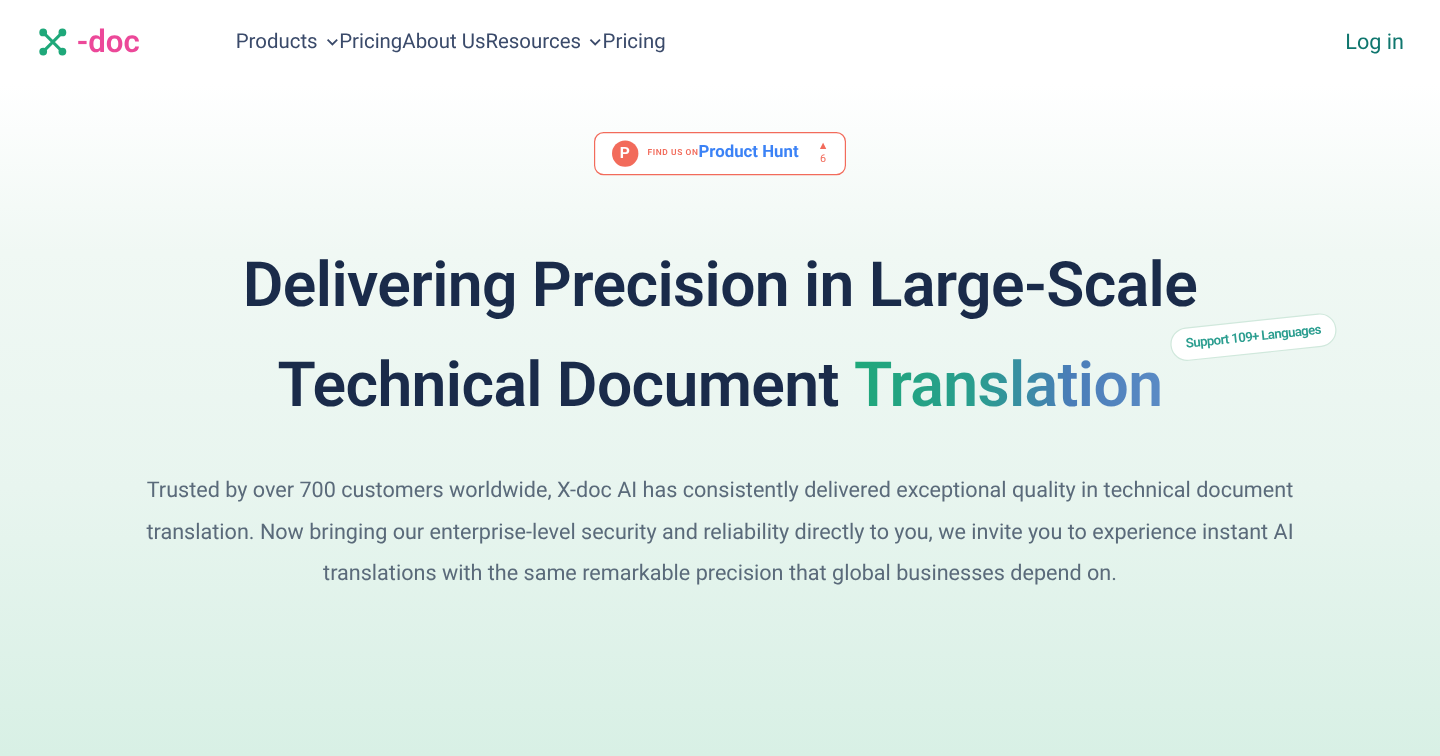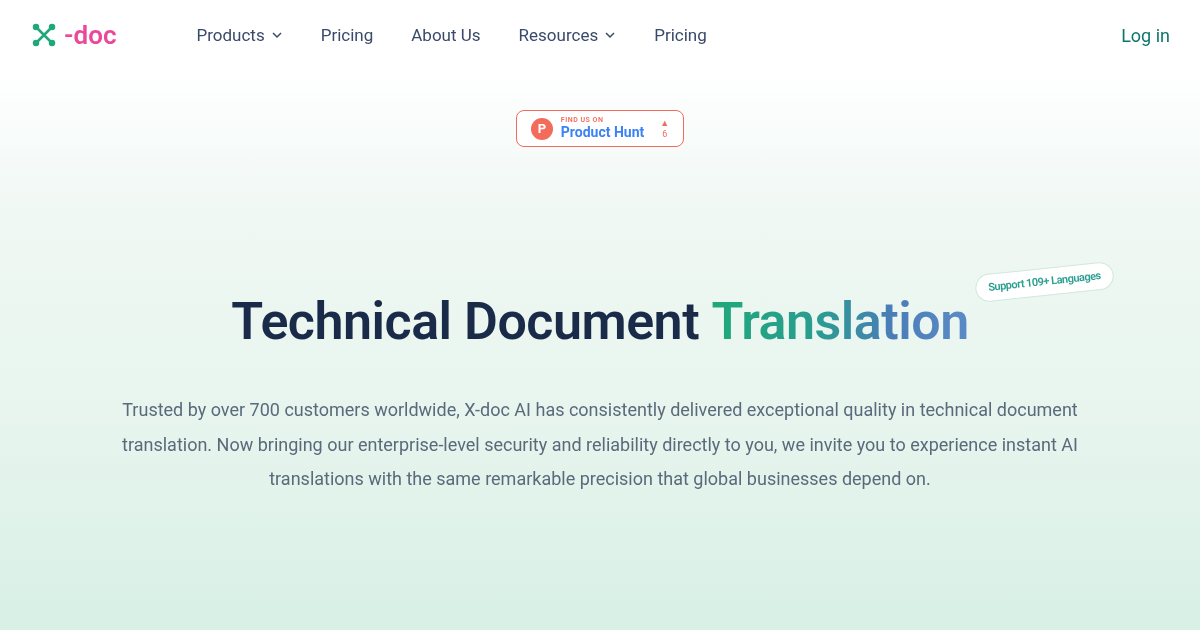--- a/index.html
+++ b/index.html
@@ -1,28 +1,28 @@
 <!DOCTYPE html>
 <html><head>
 <meta charset="utf-8">
 <style>
 *{margin:0;padding:0;box-sizing:border-box}
 body{font-family:-apple-system,BlinkMacSystemFont,"Segoe UI",Roboto,sans-serif;width:1200px;height:630px;overflow:hidden;background:#fff}
 .header{display:flex;align-items:center;padding:20px 30px;background:#fff}
 .logo{display:flex;align-items:center;gap:6px;margin-right:80px}
 .logo-icon{width:28px;height:28px;position:relative}
 .logo-text{font-size:26px;font-weight:600;color:#ec4899}
-.nav{display:flex;align-items:center;gap:38px;flex:1}
+.nav{display:flex;align-items:center;flex:1}
 .nav-item{display:flex;align-items:center;gap:6px;font-size:17px;color:#3a4a6a;cursor:pointer}
 .chevron{width:12px;height:12px}
 .login{font-size:18px;color:#0f766e;cursor:pointer}
 .hero{background:linear-gradient(180deg,#ffffff 0%,#f0f8f4 25%,#e8f5ef 60%,#d8f0e5 100%);padding:40px 60px 60px;text-align:center;min-height:560px;position:relative}
 .ph-badge{display:inline-flex;align-items:center;gap:8px;border:1.5px solid #f26b5b;border-radius:8px;padding:6px 14px;margin-bottom:50px;background:#fff}
 .ph-icon{width:22px;height:22px;border-radius:50%;background:#f26b5b;color:#fff;display:flex;align-items:center;justify-content:center;font-weight:700;font-size:13px}
-.ph-text{display:flex;flex-direction:column;align-items:flex-start;line-height:1.1}
+.ph-text{display:flex;align-items:center;line-height:1.1}
 .ph-text-small{font-size:7px;color:#f26b5b;letter-spacing:0.5px;font-weight:600}
 .ph-text-main{font-size:14px;color:#3b82f6;font-weight:700}
 .ph-arrow{display:flex;flex-direction:column;align-items:center;color:#f26b5b;font-size:9px;line-height:1.2;margin-left:8px}
 h1{font-size:52px;font-weight:600;color:#1a2b4a;line-height:1.6;margin-bottom:30px;letter-spacing:-0.5px}
 .highlight{background:linear-gradient(90deg,#1fa87a 0%,#2a9d8f 40%,#4a7db8 70%,#5b8bc5 100%);-webkit-background-clip:text;background-clip:text;-webkit-text-fill-color:transparent;position:relative;display:inline-block}
 .lang-badge{position:absolute;top:-12px;right:-145px;background:#fff;border:1px solid #d0e8dc;border-radius:14px;padding:4px 12px;font-size:11px;color:#2a9d8f;transform:rotate(-6deg);white-space:nowrap;-webkit-text-fill-color:#2a9d8f}
 .subtitle{font-size:18px;color:#5a6a7a;line-height:1.9;max-width:1000px;margin:0 auto}
 </style>
 </head>
 <body>
@@ -75,18 +75,18 @@
       <span class="ph-text-small">FIND US ON</span>
       <span class="ph-text-main">Product Hunt</span>
     </div>
     <div class="ph-arrow">
       <span>▲</span>
       <span>6</span>
     </div>
   </div>
 
   <h1>
-    <br>
+    <span>Delivering Precision in Large-Scale</span><br>
     <span>Technical Document </span><span class="highlight"><span>Translation</span><span class="lang-badge">Support 109+ Languages</span></span>
   </h1>
 
   <p class="subtitle">Trusted by over 700 customers worldwide, X-doc AI has consistently delivered exceptional quality in technical document translation. Now bringing our enterprise-level security and reliability directly to you, we invite you to experience instant AI translations with the same remarkable precision that global businesses depend on.</p>
 </section>
 
 </body></html>

